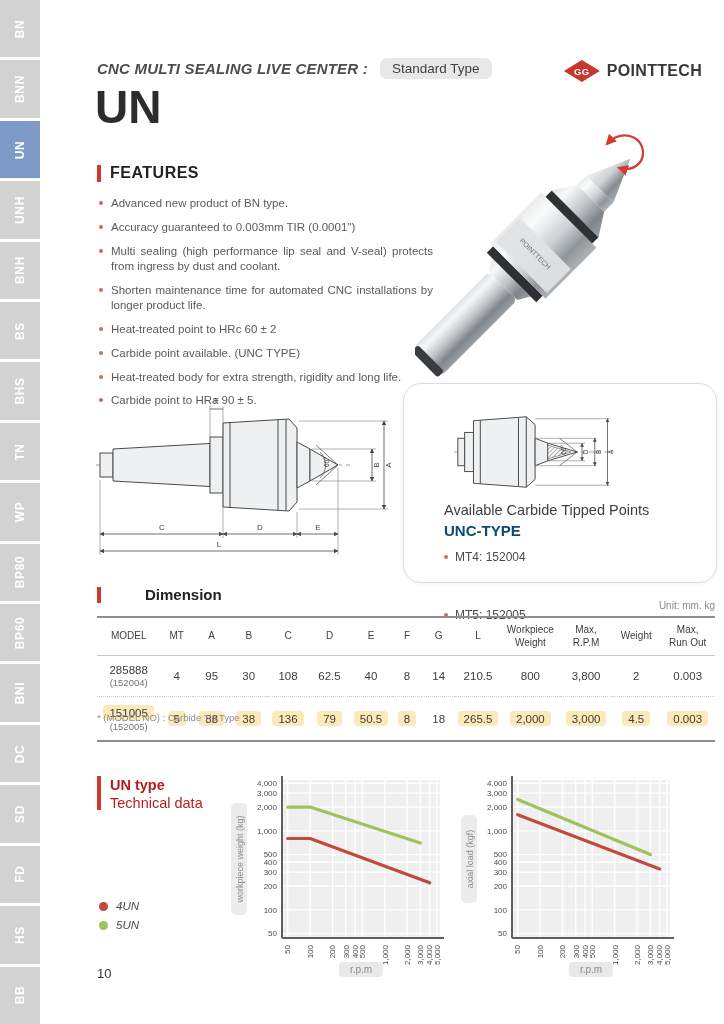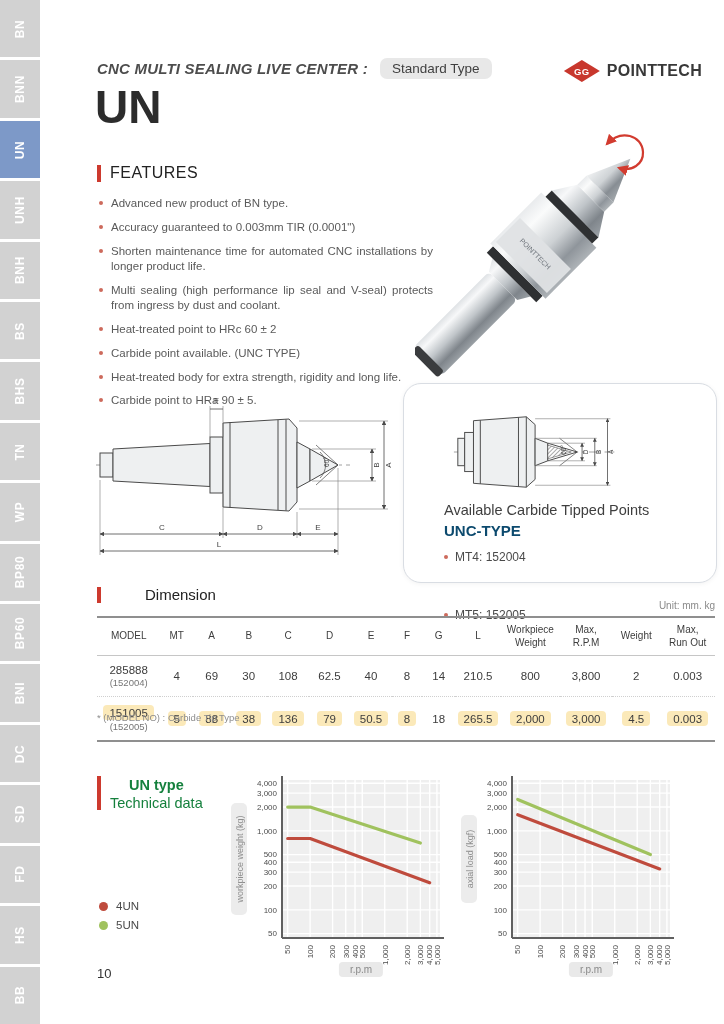--- a/index.html
+++ b/index.html
@@ -24,21 +24,21 @@
   .logo-diamond{width:36px;height:22px;background:#c8372d;
     clip-path:polygon(0 50%,50% 0,100% 50%,50% 100%);display:flex;align-items:center;
     justify-content:center;color:#fff;font-weight:bold;font-size:9.5px;letter-spacing:.5px;}
   .brand{font-weight:bold;font-size:16px;color:#383838;letter-spacing:.3px;}
   .product-code{position:absolute;left:95px;top:84px;font-size:46px;font-weight:800;
                 color:#2c2c2c;line-height:1;}
 
   
   .sec-head{position:absolute;display:flex;align-items:center;gap:9px;}
   .red-bar{width:4px;background:#cd3a2e;}
-  .sec-title{font-weight:normal;color:#222;}
+  .sec-title{font-weight:bold;color:#222;}
 
   
   .features-head{left:97px;top:164px;}
   .features-head .red-bar{height:17px;}
   .features-head .sec-title{font-size:16px;letter-spacing:.5px;}
   .features-list{position:absolute;left:99px;top:196px;width:334px;}
   .feat{display:flex;gap:8px;margin-bottom:9px;font-size:11.5px;color:#5a5a5a;
         line-height:1.3;text-align:justify;}
   .fdot{flex:0 0 4px;width:4px;height:4px;border-radius:50%;background:#cd6a5c;margin-top:5px;}
 
@@ -64,23 +64,23 @@
   table.dim td{font-size:11.5px;color:#3d3d3d;text-align:center;padding:8px 1px;}
   table.dim tbody tr:first-child td{border-bottom:1px dotted #cfcfcf;}
   table.dim tbody tr:last-child td{border-bottom:2px solid #8f8f8f;}
   .mdl-sub{font-size:9.5px;color:#757575;margin-top:1px;}
   .hl{background:#fbe9b9;border-radius:4px;padding:1.5px 6px;display:inline-block;}
   .footnote{position:absolute;left:97px;top:712px;font-size:9.5px;color:#8d8d8d;}
 
   
   .tech-head{left:97px;top:776px;align-items:stretch;}
   .tech-head .red-bar{height:34px;}
-  .tech-titles{font-size:14.5px;line-height:1.25;color:#15803d;text-align:center;}
+  .tech-titles{font-size:14.5px;line-height:1.25;color:#b91c1c;}
   .tech-titles .b{font-weight:bold;}
-  .legend{position:absolute;left:99px;top:900px;}
+  .legend{position:absolute;left:99px;top:900px;font-style:italic;}
   .lg-item{display:flex;align-items:center;gap:8px;margin-bottom:7px;font-size:11.5px;color:#4a4a4a;}
   .lg-dot{width:9px;height:9px;border-radius:50%;}
 
   .chart{position:absolute;top:772px;width:222px;height:220px;}
   .chart-1{left:228px;} .chart-2{left:458px;}
   .xpill{position:absolute;top:190px;left:133px;transform:translateX(-50%);
          background:#e9e9e9;color:#8a8a8a;font-size:10px;border-radius:4px;padding:2px 11px;}
 
   .pageno{position:absolute;left:97px;top:966px;font-size:13px;color:#333;}
 
@@ -163,25 +163,25 @@
       <div class="feat">
         <span class="fdot"></span>
         <span class="ftext">Advanced new product of BN type.</span>
       </div>
       <div class="feat">
         <span class="fdot"></span>
         <span class="ftext">Accuracy guaranteed to 0.003mm TIR (0.0001")</span>
       </div>
       <div class="feat">
         <span class="fdot"></span>
+        <span class="ftext">Multi sealing (high performance lip seal and V-seal) protects from ingress by dust and coolant.</span>
+      </div>
+      <div class="feat">
+        <span class="fdot"></span>
         <span class="ftext">Shorten maintenance time for automated CNC installations by longer product life.</span>
-      </div>
-      <div class="feat">
-        <span class="fdot"></span>
-        <span class="ftext">Multi sealing (high performance lip seal and V-seal) protects from ingress by dust and coolant.</span>
       </div>
       <div class="feat">
         <span class="fdot"></span>
         <span class="ftext">Heat-treated point to HRc 60 ± 2</span>
       </div>
       <div class="feat">
         <span class="fdot"></span>
         <span class="ftext">Carbide point available. (UNC TYPE)</span>
       </div>
       <div class="feat">
@@ -397,21 +397,21 @@
 Run Out</th>
           </tr>
         </thead>
       <tbody>
           <tr>
             <td>
               <div>285888</div>
               <div class="mdl-sub">(152004)</div>
             </td>
             <td>4</td>
-            <td>69</td>
+            <td>95</td>
             <td>30</td>
             <td>108</td>
             <td>62.5</td>
             <td>40</td>
             <td>8</td>
             <td>14</td>
             <td>210.5</td>
             <td>800</td>
             <td>3,800</td>
             <td>2</td>

